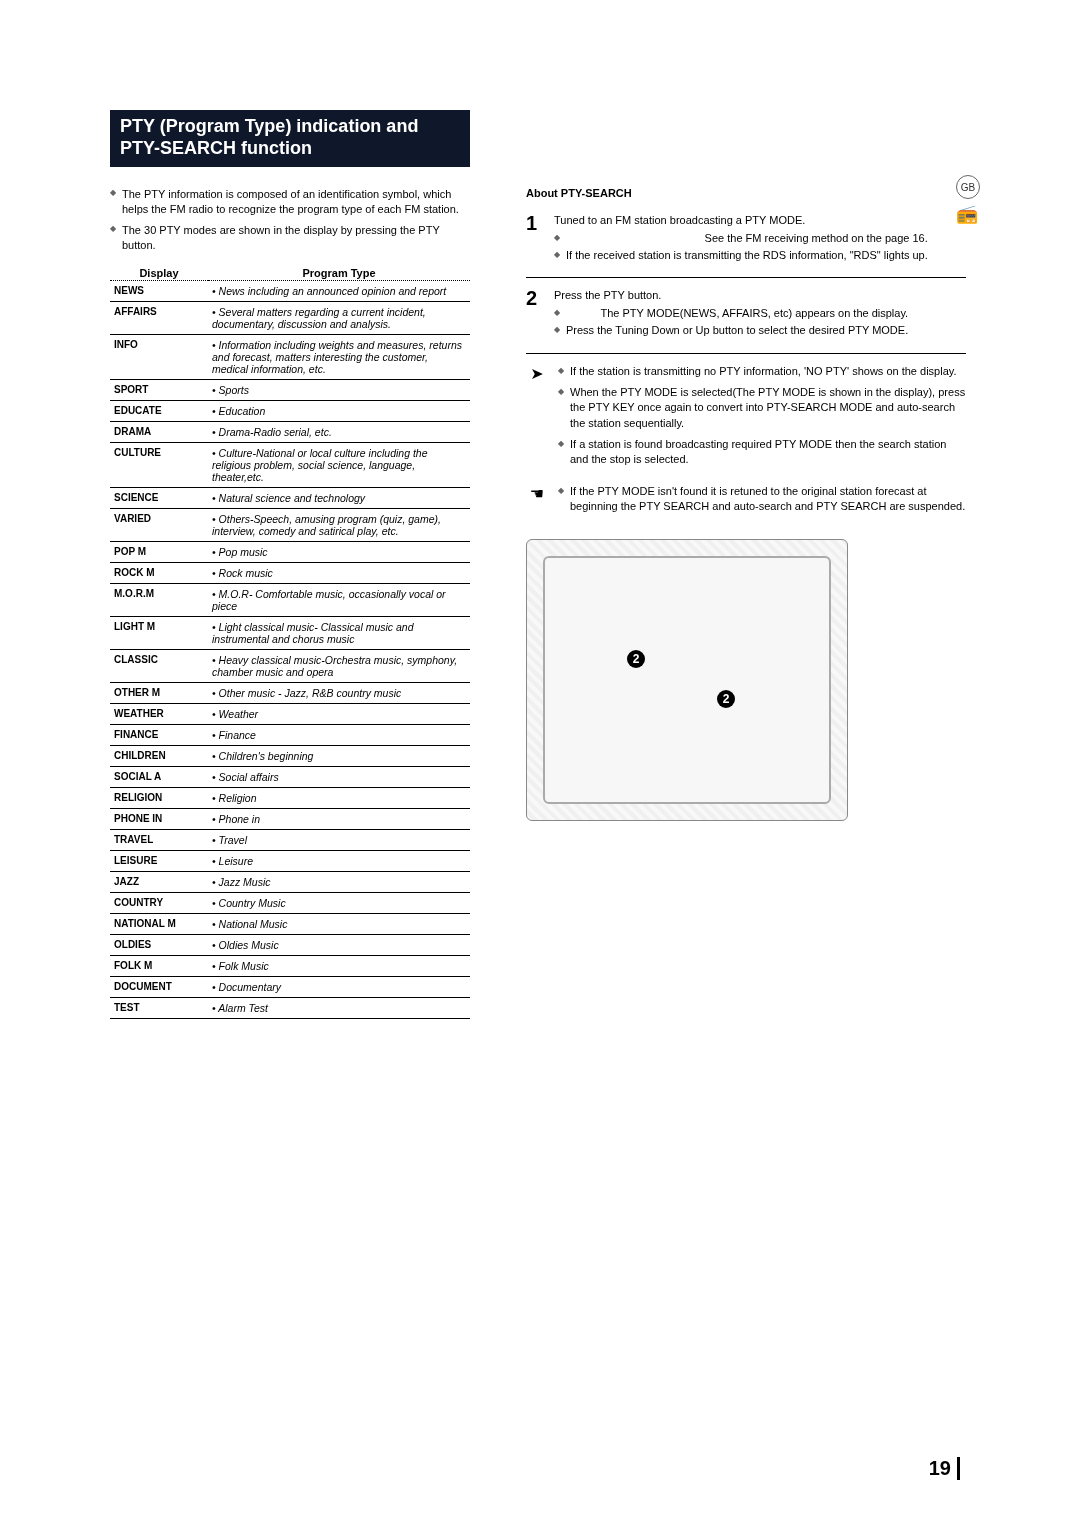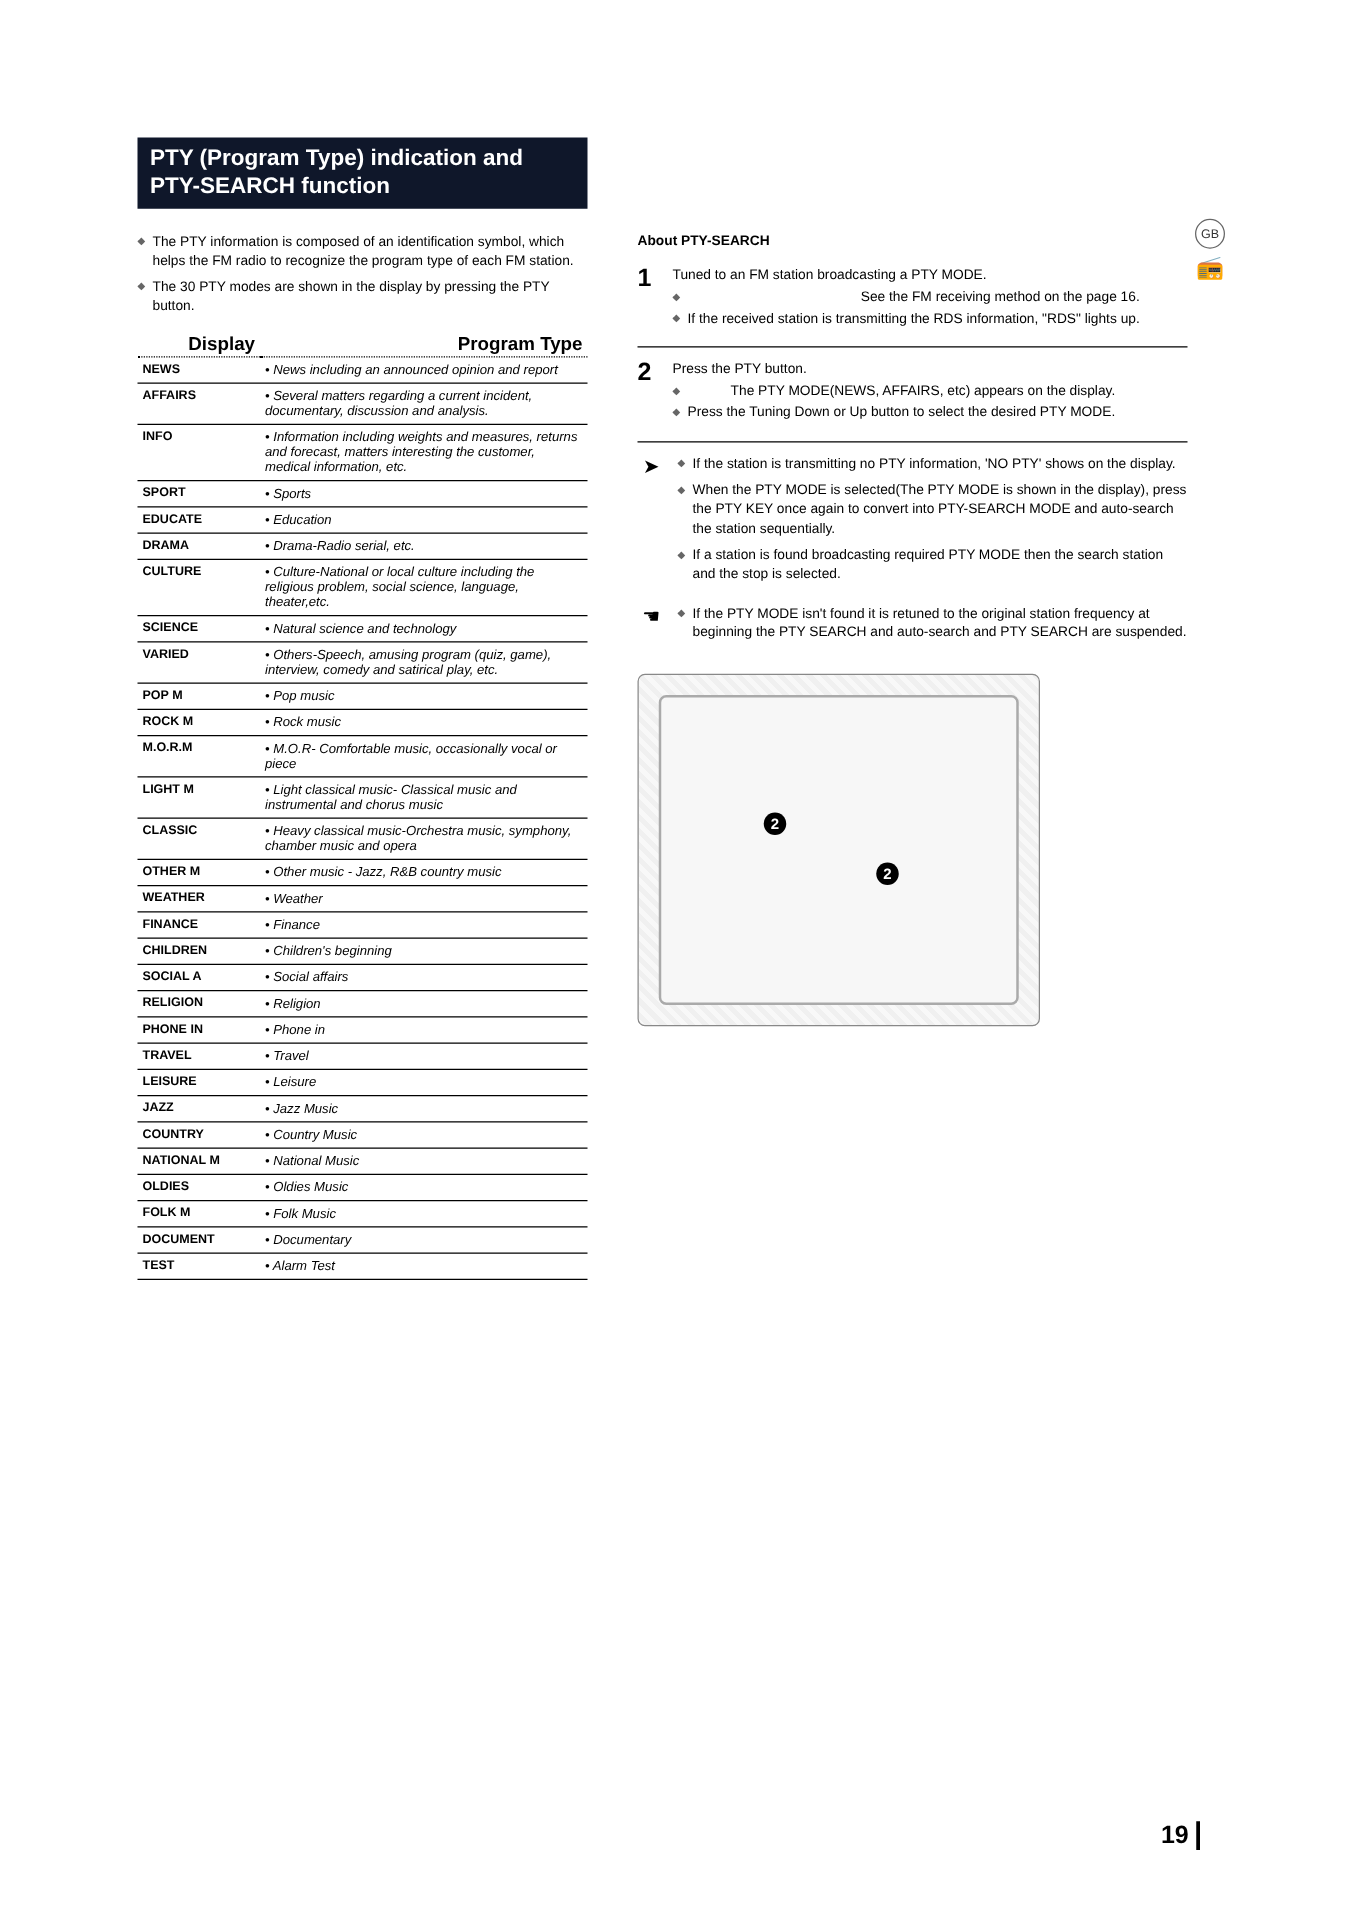--- a/index.html
+++ b/index.html
@@ -21,21 +21,21 @@
     background: #0f172a;
     color: #fff;
     padding: 6px 10px 8px 10px;
     width: 340px;
     font-size: 18px;
     font-weight: bold;
     line-height: 1.2;
   }
   .cols {
     display: flex;
-    gap: 40px;
+    gap: 56px;
     margin-top: 20px;
   }
   .col-left { width: 360px; }
   .col-right { width: 440px; }
   .intro-list { list-style: none; padding: 0; margin: 0 0 12px 0; font-size: 11px; line-height: 1.35; }
   .intro-list li { position: relative; padding-left: 12px; margin-bottom: 6px; }
   .diamond-icon::before {
     content: "◆";
     position: absolute;
     left: 0;
@@ -43,22 +43,22 @@
     font-size: 8px;
     color: #666;
   }
   table.pty {
     border-collapse: collapse;
     width: 100%;
     font-size: 10.5px;
   }
   table.pty th {
     font-weight: bold;
-    font-size: 15px;
-    text-align: right;
+    font-size: 11px;
+    text-align: center;
     padding: 2px 4px 1px 4px;
     border-bottom: 1px dotted #000;
   }
   table.pty th:first-child { width: 90px; }
   table.pty td {
     vertical-align: top;
     padding: 4px 4px;
     border-bottom: 1px solid #000;
   }
   table.pty td.disp {
@@ -383,21 +383,21 @@
         <ul class="note-list" id="note-arrow-list">
             <li class="diamond-icon">If the station is transmitting no PTY information, 'NO PTY' shows on the display.</li>
             <li class="diamond-icon">When the PTY MODE is selected(The PTY MODE is shown in  the display), press the PTY KEY once again to convert into PTY-SEARCH MODE and auto-search the station sequentially.</li>
             <li class="diamond-icon">If a station is found broadcasting required PTY MODE then the search station and the stop is selected.</li>
           </ul>
       </div>
 
       <div class="note-block">
         <div class="note-glyph">☚</div>
         <ul class="note-list" id="note-hand-list">
-            <li class="diamond-icon">If the PTY MODE isn't found it is retuned to the original station frequency at beginning the PTY SEARCH and auto-search and PTY SEARCH are suspended.</li>
+            <li class="diamond-icon">If the PTY MODE isn't found it is retuned to the original station forecast at beginning the PTY SEARCH and auto-search and PTY SEARCH are suspended.</li>
           </ul>
       </div>
 
       <div class="device-box">
         <div class="device-inner"></div>
         <div class="badge a">2</div>
         <div class="badge b">2</div>
       </div>
     </div>
   </div>

